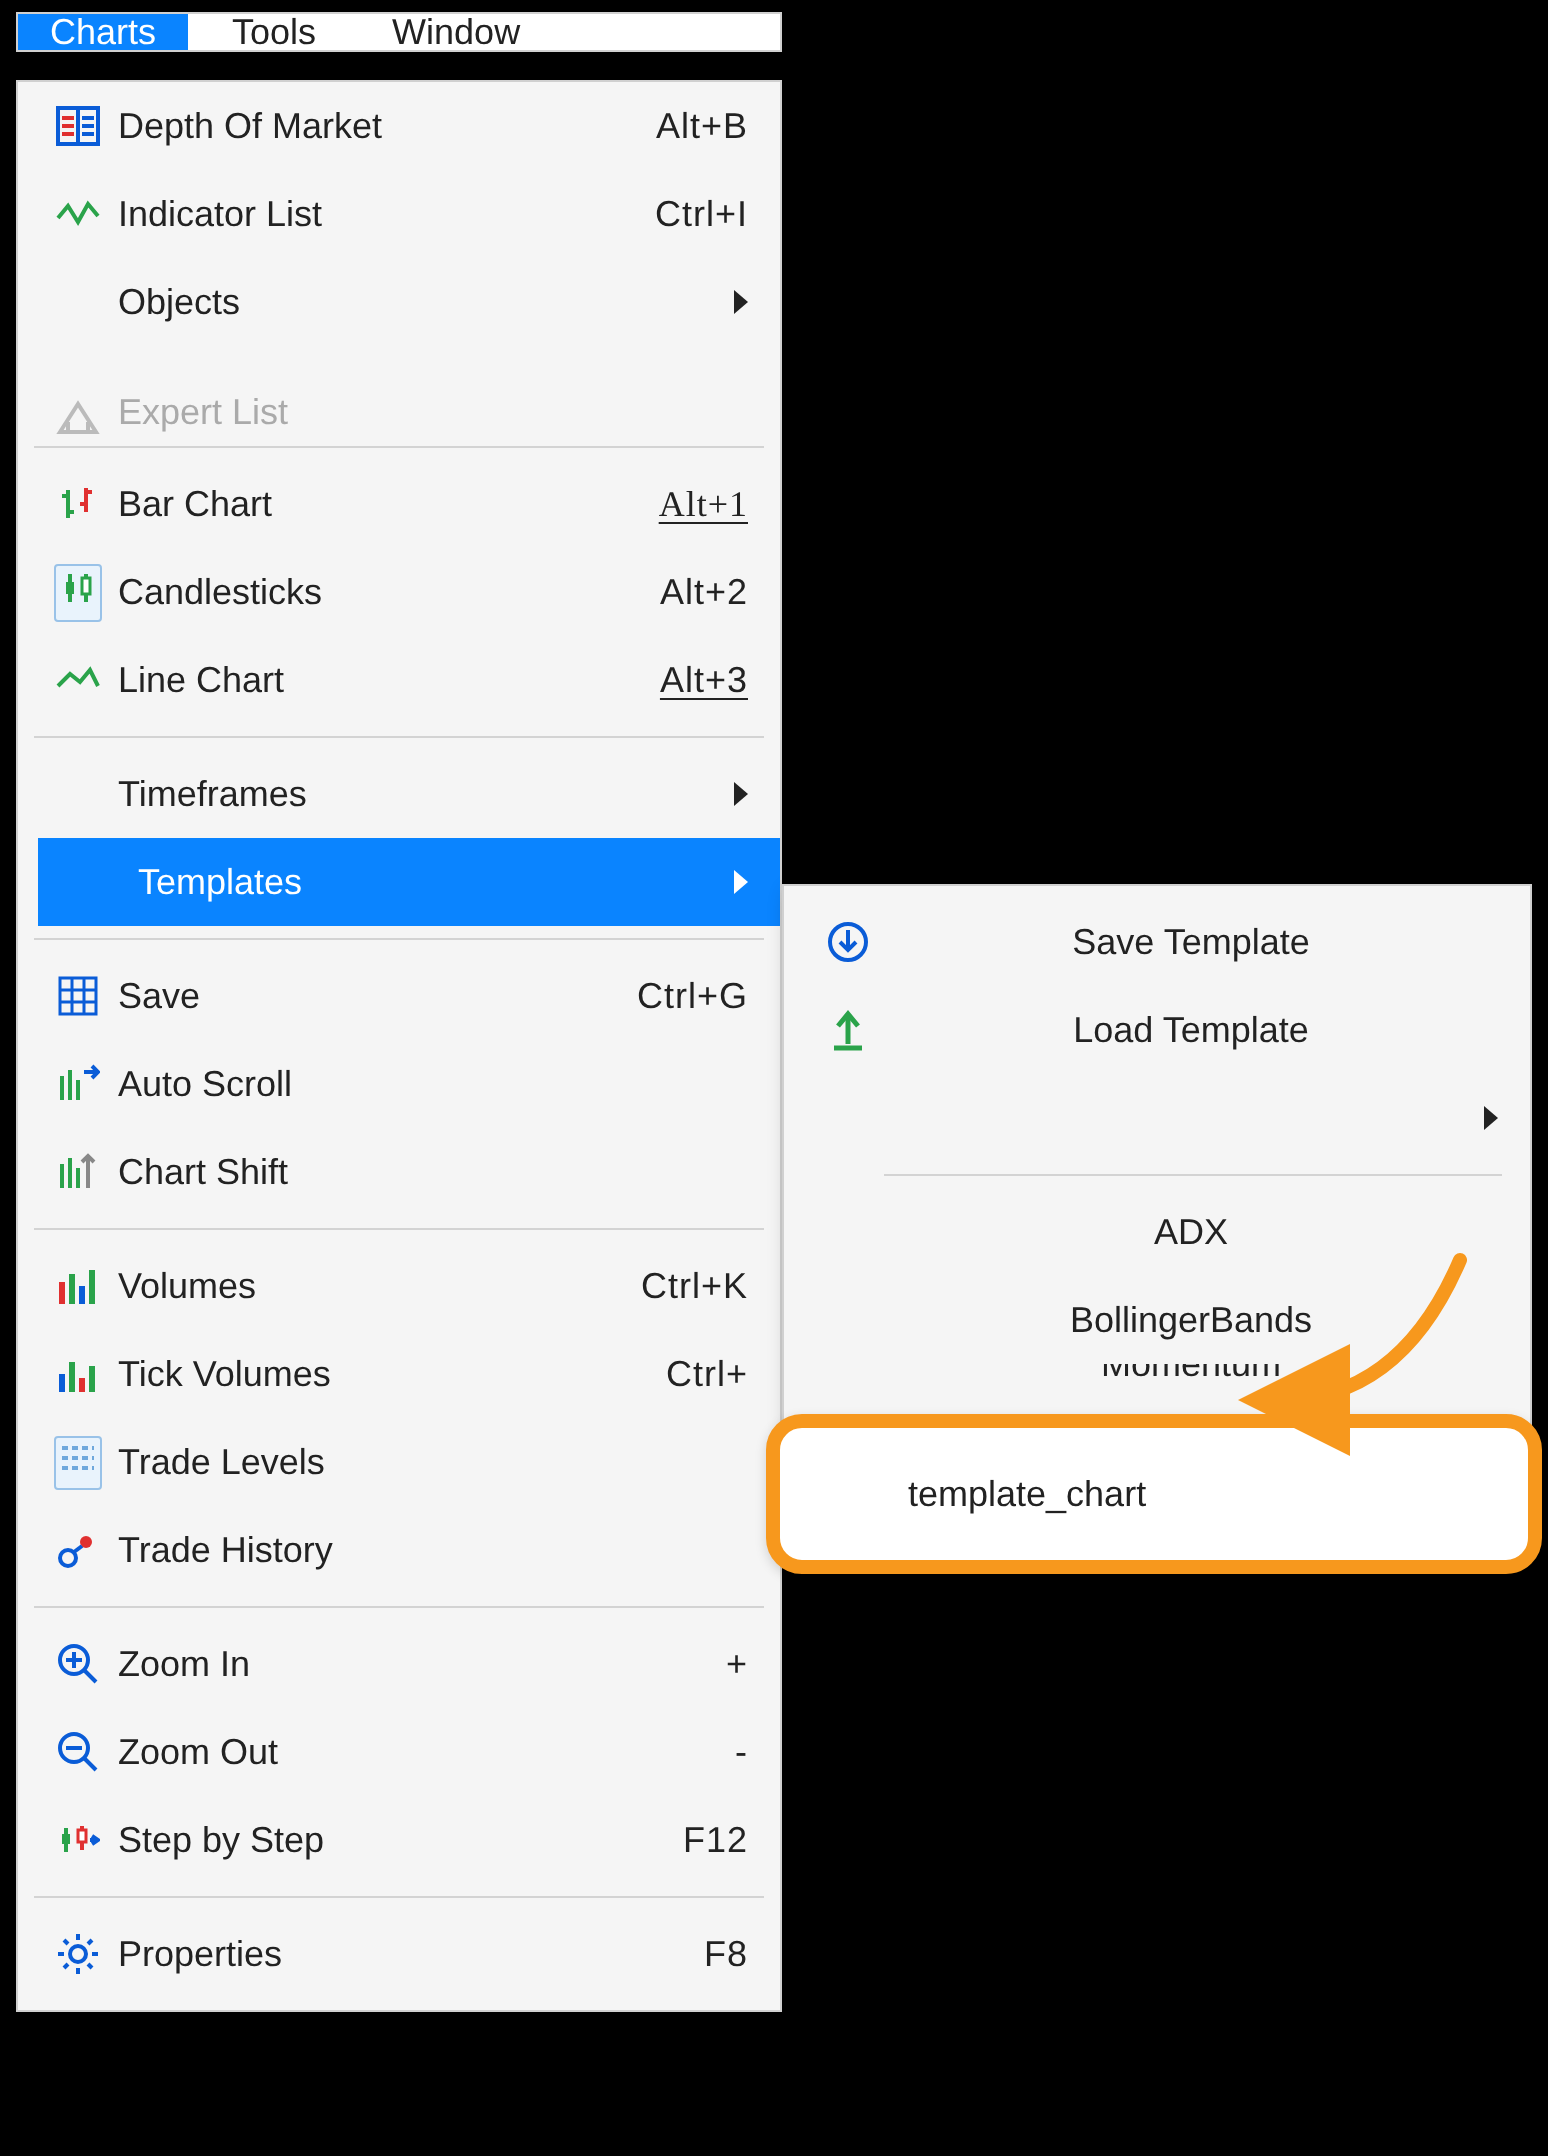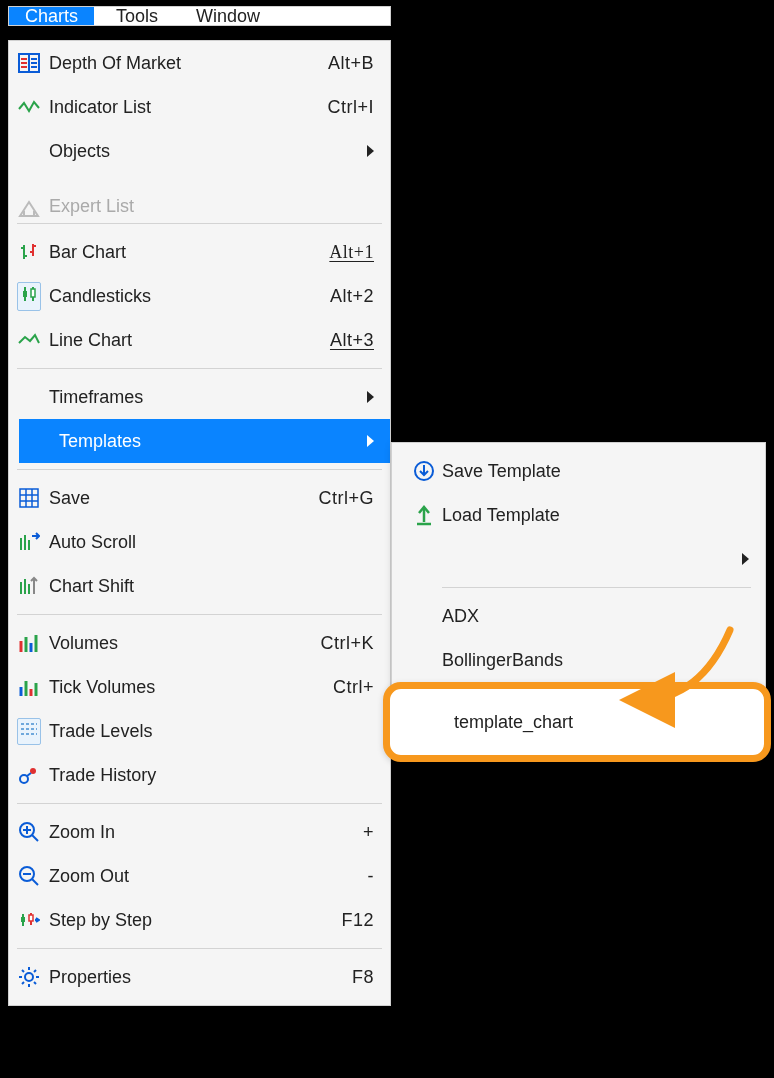--- a/index.html
+++ b/index.html
@@ -39,20 +39,21 @@
     width: 383px;
     background: #f5f5f5;
     border: 1px solid #d0d0d0;
     box-shadow: 4px 4px 10px rgba(0,0,0,.25);
     padding-bottom: 6px;
   }
   .row {
     display: flex;
     align-items: center;
     height: 44px;
+    padding-left: 10px;
     padding-right: 16px;
   }
   .row.selected { background: #0a84ff; color: #fff; margin-left: 10px; }
   .row.disabled { color: #aaa; align-items: flex-end; }
   .icon-slot {
     width: 40px;
     display: flex;
     justify-content: center;
     align-items: center;
   }
@@ -79,35 +80,36 @@
   }
 
   .submenu {
     position: absolute;
     left: 391px; top: 442px;
     width: 375px;
     background: #f5f5f5;
     border: 1px solid #d0d0d0;
     box-shadow: 4px 4px 10px rgba(0,0,0,.3);
     padding: 6px 0 10px 0;
+    text-align: center;
   }
   .subrow {
     display: flex;
     align-items: center;
     height: 44px;
     padding-left: 14px;
     padding-right: 16px;
   }
   .sub-icon { width: 36px; display: flex; justify-content: center; }
   .sub-label { flex: 1; }
   .sub-sep { height: 1px; background: #d3d3d3; margin: 6px 14px 6px 50px; }
 
   .callout {
     position: absolute;
-    left: 383px; top: 682px;
+    left: 383px; top: 707px;
     width: 388px; height: 80px;
     border: 7px solid #f7981d;
     border-radius: 18px;
     background: #fff;
     box-shadow: 0 2px 6px rgba(0,0,0,.15);
     display: flex;
     align-items: center;
     padding-left: 64px;
     z-index: 5;
   }

